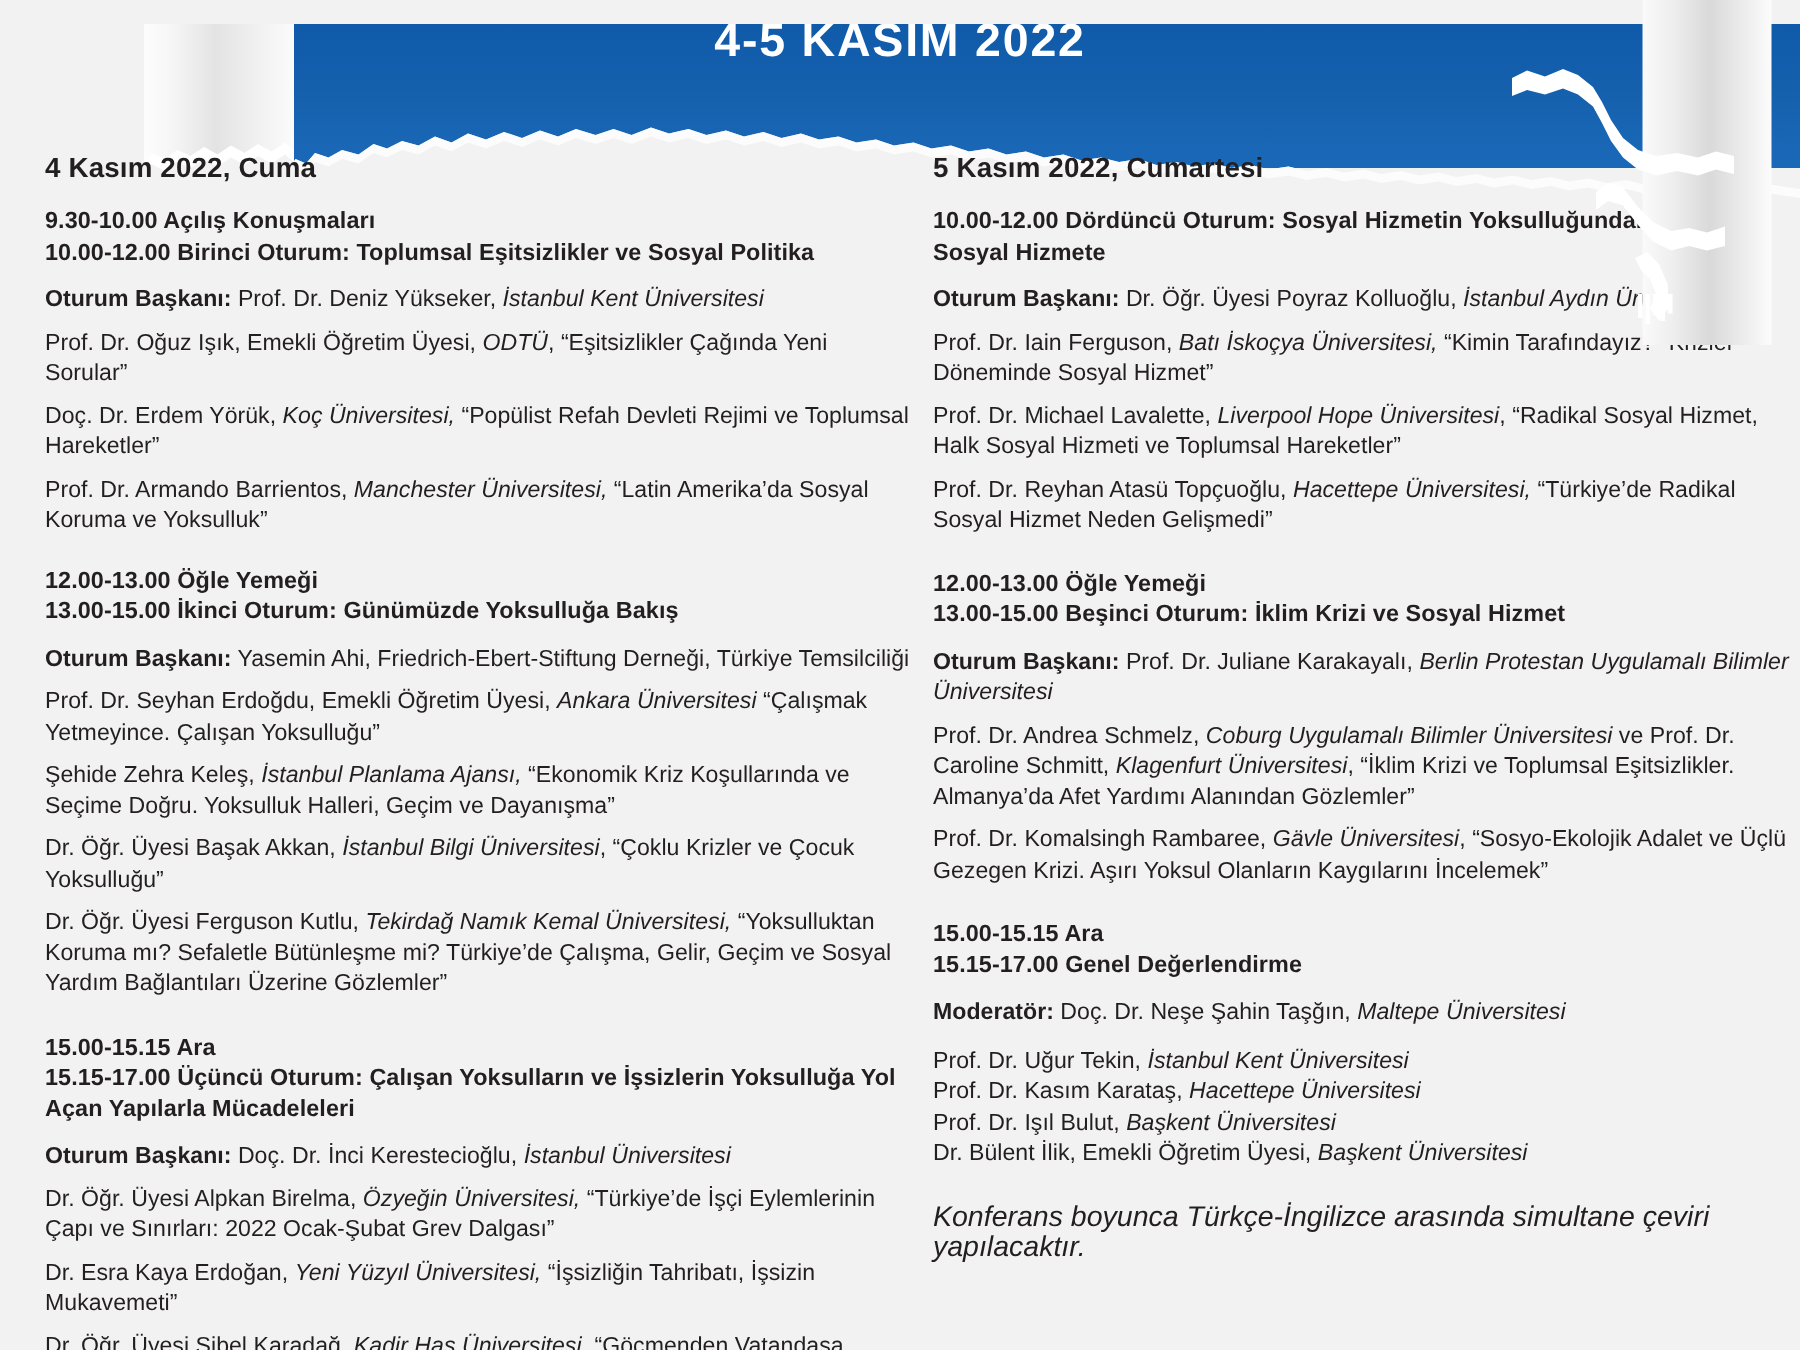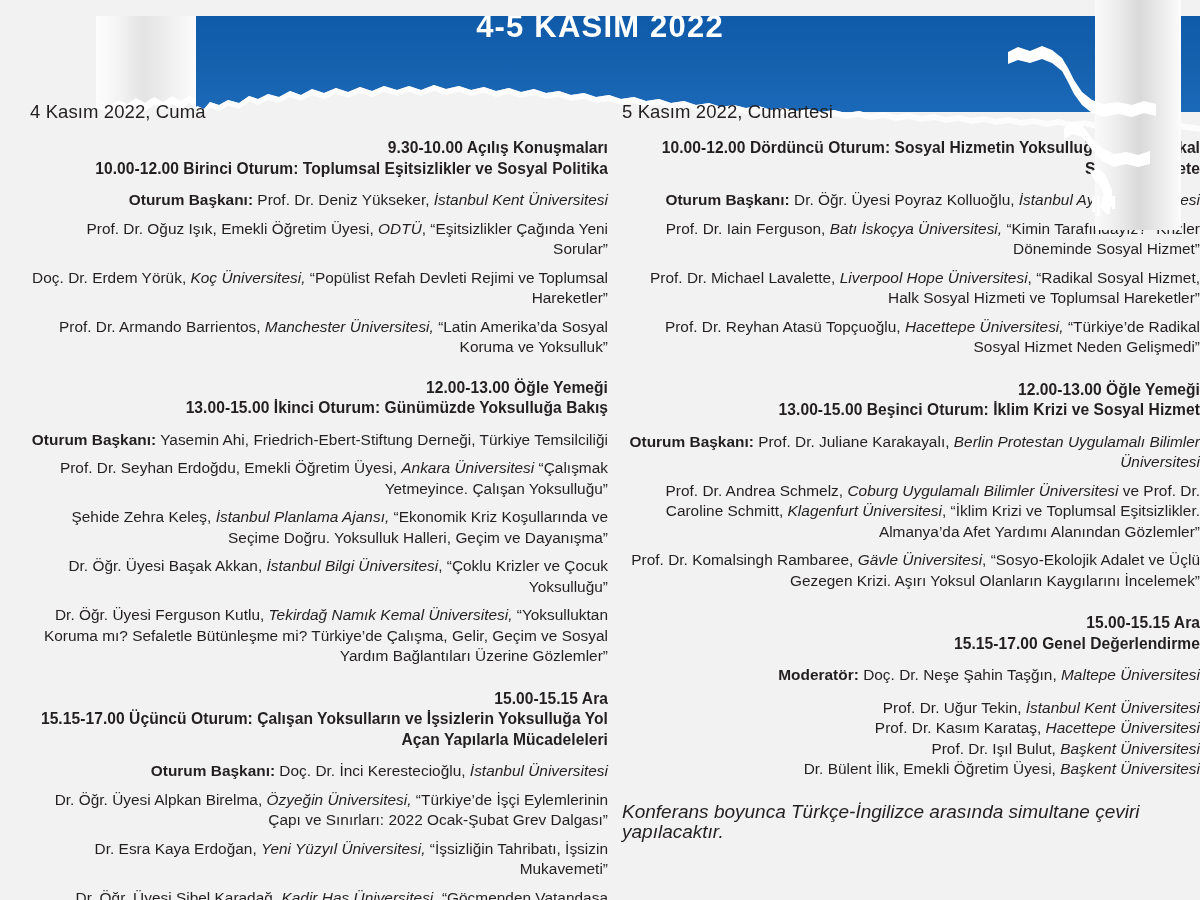--- a/index.html
+++ b/index.html
@@ -34,28 +34,28 @@
     background:linear-gradient(90deg,#fafafa 0%,#eeeeee 24%,#d9d9d9 52%,#ececec 78%,#fcfcfc 100%);
   }
 
   
   .cols{position:absolute;top:100px;left:0;width:1200px;height:800px;z-index:2;}
   .col{position:absolute;top:0;width:578px;}
   .col-left{left:30px;}
   .col-right{left:622px;}
 
   .day-title{
-    font-size:18.5px;font-weight:normal;line-height:24px;
+    font-size:18.5px;font-weight:bold;line-height:24px;
     margin:0 0 14px 0;letter-spacing:.1px;
   }
   .slot-head{
     font-size:15.6px;font-weight:bold;line-height:20.5px;
     margin:0;letter-spacing:.05px;
   }
-  .block{margin:13px 0 0 0;text-align:right;}
+  .block{margin:13px 0 0 0;}
   .entry{
     font-size:15.4px;line-height:20.5px;margin:0 0 8px 0;
     letter-spacing:.02px;
   }
   .entry:last-child{margin-bottom:0;}
   .entry b{font-weight:bold;}
   .entry i{font-style:italic;}
   .gap{height:11px;}
   .note{
     font-size:19px;font-style:italic;line-height:20px;margin:22px 0 0 0;

